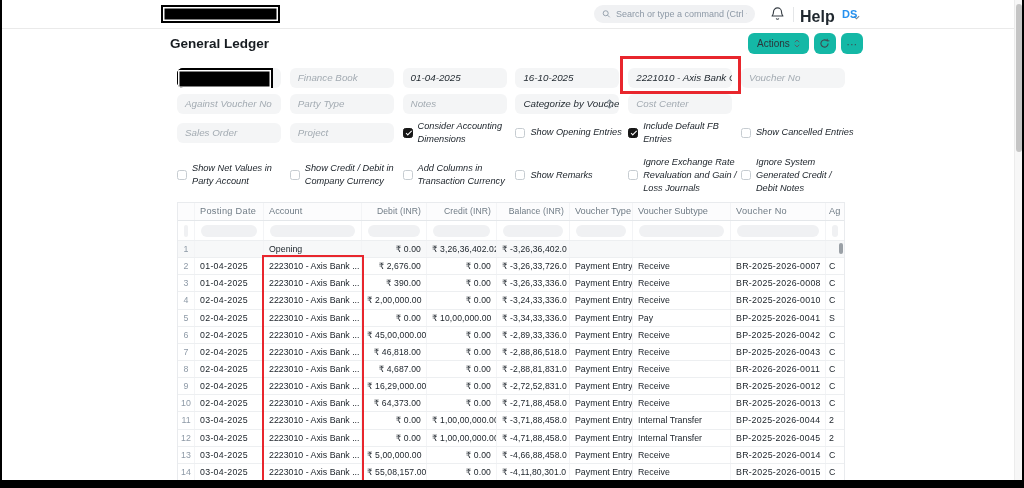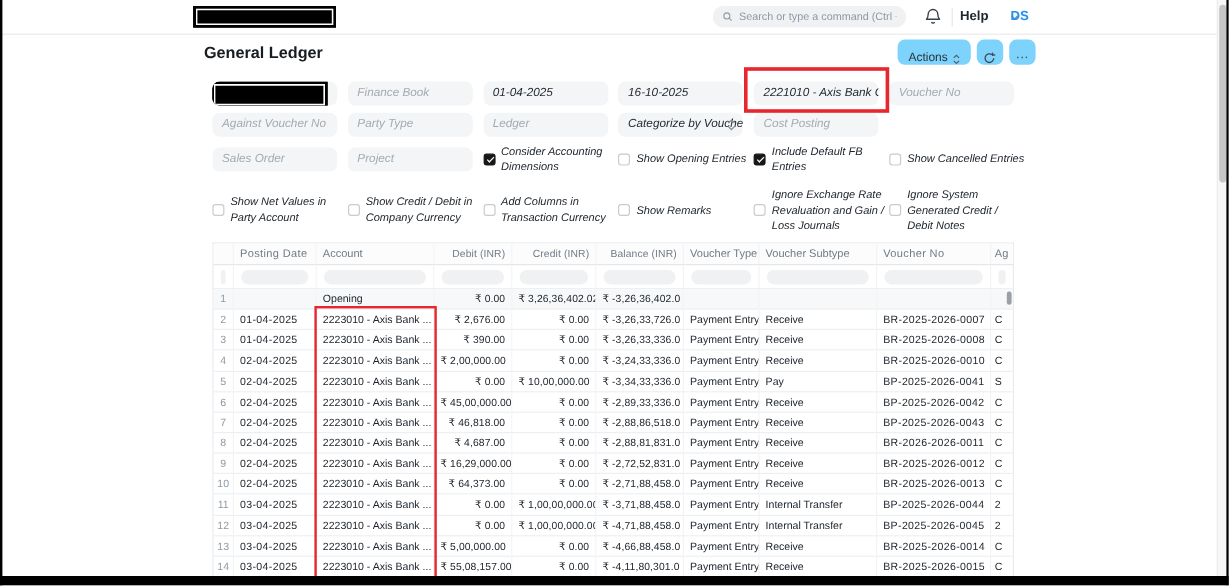--- a/index.html
+++ b/index.html
@@ -19,29 +19,29 @@
             background:#fff; border-bottom:1px solid #eaeaea; z-index:5; }
   .logo-redact { position:absolute; left:161px; top:5px; width:119px; height:18px;
                  background:#000; border:2px solid #000; box-shadow:inset 0 0 0 1.5px #fff; }
   .searchbar { position:absolute; left:594px; top:5px; width:161px; height:18px;
                background:#f0f1f3; border-radius:9px; display:flex; align-items:center;
                gap:5px; padding:0 8px; }
   .searchbar span { font-size:9px; color:#8d99a6; white-space:nowrap; overflow:hidden; }
   .bell { position:absolute; left:770px; top:6px; width:16px; height:16px; }
   .nav-divider { position:absolute; left:793px; top:7px; width:1px; height:15px; background:#e4e6e8; }
   .help { position:absolute; left:800px; top:8px; display:flex; align-items:center; gap:18px;
-          font-size:11px; font-weight:bold; color:#1f272e; }
+          font-size:16px; font-weight:bold; color:#1f272e; }
   .avatar { position:absolute; left:830px; top:8px; font-size:11px; font-weight:bold; color:var(--blue,#2490ef);margin-left:12px; }
 
   
   .page-head { position:absolute; left:0; top:29px; width:840px; height:27px; }
   .page-title { position:absolute; left:170px; top:7px; font-size:13.5px; font-weight:bold; color:#171c21; }
   .head-btns { position:absolute; left:748px; top:4px; display:flex; gap:5px; }
-  .btn { height:21px; background:#7dd3fc; border:none; border-radius:6px; font-size:10px;
-         color:#2b333a; display:flex; align-items:flex-end; gap:4px; padding:0 9px;
+  .btn { height:21px; background:#14b8a6; border:none; border-radius:6px; font-size:10px;
+         color:#2b333a; display:flex; align-items:center; gap:4px; padding:0 9px;
          font-family:inherit; cursor:pointer; }
   .btn.icon-btn { width:22px; padding:0; justify-content:center; font-size:11px; color:#40484f; }
 
   
   .filters { position:absolute; left:177px; top:62px; width:668px;font-style:italic; }
   .frow { display:grid; grid-template-columns:repeat(6,104px); column-gap:8.8px; margin-top:6px; }
   .ffield { position:relative; height:20px; background:#f4f5f6; border-radius:6px;
             padding:0 8px; line-height:20px; font-size:9.8px; overflow:hidden; white-space:nowrap; }
   .ffield .ftext { color:#1f272e; }
   .ffield .ftext.is-placeholder { color:#a3abb2; }
@@ -145,25 +145,25 @@
       </div>
       <div class="ffield"><span class="ftext is-placeholder">Finance Book</span></div>
       <div class="ffield"><span class="ftext">01-04-2025</span></div>
       <div class="ffield"><span class="ftext">16-10-2025</span></div>
       <div class="ffield"><span class="ftext">2221010 - Axis Bank OD A/...</span></div>
       <div class="ffield"><span class="ftext is-placeholder">Voucher No</span></div>
     </div>
     <div class="frow">
       <div class="ffield"><span class="ftext is-placeholder">Against Voucher No</span></div>
       <div class="ffield"><span class="ftext is-placeholder">Party Type</span></div>
-      <div class="ffield"><span class="ftext is-placeholder">Ledger</span></div>
+      <div class="ffield"><span class="ftext is-placeholder">Notes</span></div>
       <div class="ffield is-select"><span class="ftext">Categorize by Voucher (</span><svg class="sel-chev" width="7" height="10" viewBox="0 0 8 11">
           <path d="M1 3.8 4 1l3 2.8M1 7.2 4 10l3-2.8" fill="none" stroke="#8a949c" stroke-width="1.3"></path>
         </svg></div>
-      <div class="ffield"><span class="ftext is-placeholder">Cost Posting</span></div>
+      <div class="ffield"><span class="ftext is-placeholder">Cost Center</span></div>
     </div>
     <div class="frow" style="align-items: center;">
       <div class="ffield"><span class="ftext is-placeholder">Sales Order</span></div>
       <div class="ffield"><span class="ftext is-placeholder">Project</span></div>
       <label class="fcheck">
         <span class="cb checked"></span>
         <span>Consider Accounting Dimensions</span>
       </label>
       <label class="fcheck">
         <span class="cb"></span>

